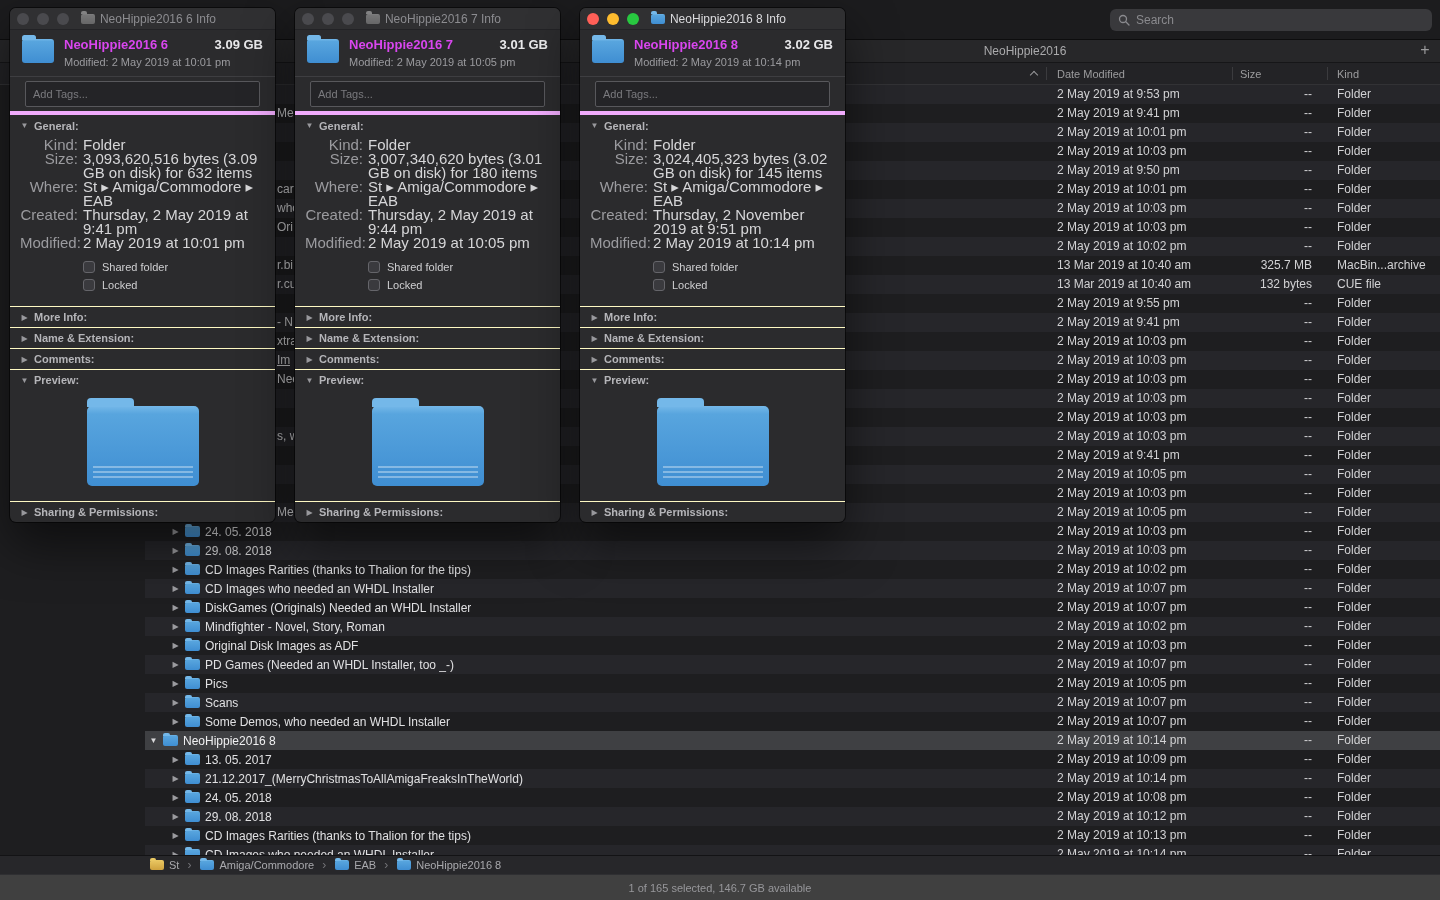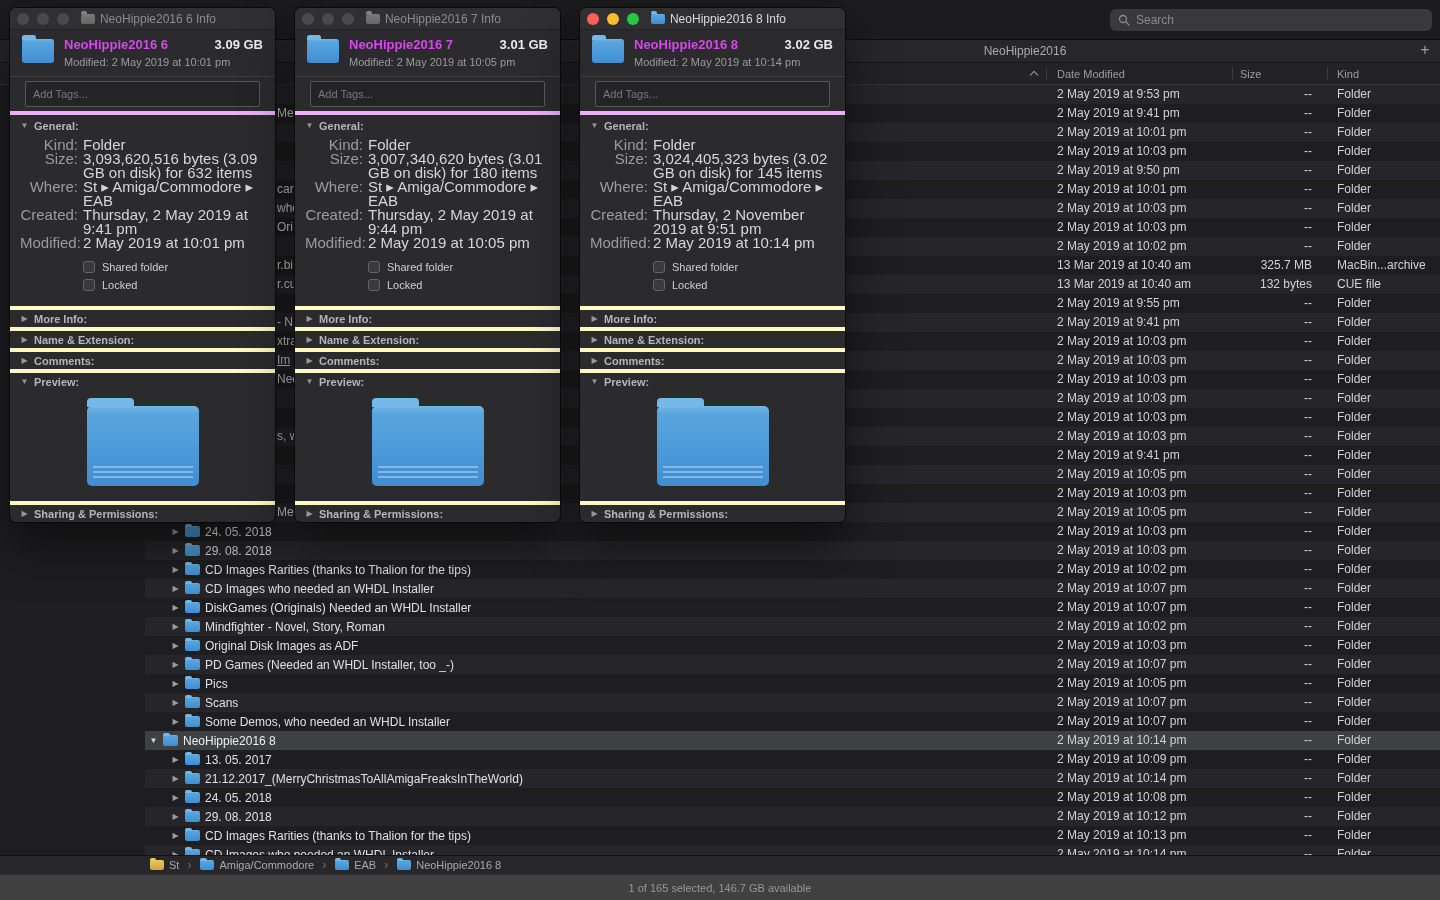--- a/index.html
+++ b/index.html
@@ -81,21 +81,21 @@
   .head-text{flex:1;min-width:0;}
   .head-row{display:flex;justify-content:space-between;align-items:baseline;gap:6px;}
   .head-name{font-size:13px;font-weight:bold;color:#d946ef;white-space:nowrap;overflow:hidden;}
   .head-size{font-size:13px;font-weight:bold;color:#e9e9eb;white-space:nowrap;}
   .head-mod{font-size:11px;color:#9b9b9f;margin-top:4px;white-space:nowrap;overflow:hidden;}
 
   .tags-wrap{flex:none;padding:4px 15px;border-bottom:4px solid #f0abfc;}
   .tags-input{width:100%;height:26px;background:#242427;border:1px solid #58585c;border-radius:2px;color:#ddd;font-size:11px;padding:0 7px;outline:none;font-family:inherit;}
   .tags-input::placeholder{color:#7a7a7e;}
 
-  .section{flex:none;height:21px;display:flex;align-items:center;gap:4px;padding:0 9px;font-size:11px;font-weight:bold;color:#b5b5b9;border-top:4px solid #fef9c3;}
+  .section{flex:none;height:21px;display:flex;align-items:center;gap:4px;padding:0 9px;font-size:11px;font-weight:bold;color:#b5b5b9;border-top:1px solid #fef9c3;}
   .section.first{border-top:none;}
   .tri{width:11px;flex:none;font-size:8px;color:#98989c;text-align:center;}
   .tri-r::before{content:"▶";}
   .tri-d::before{content:"▼";}
 
   .kv-block{flex:none;padding:2px 10px 6px;}
   .kv{display:flex;line-height:14px;font-size:15px;}
   .k{flex:none;width:58px;text-align:right;color:#9b9b9f;margin-right:5px;}
   .v{flex:1;color:#d6d6d8;}
   .cb-block{padding:8px 0 6px 63px;}

